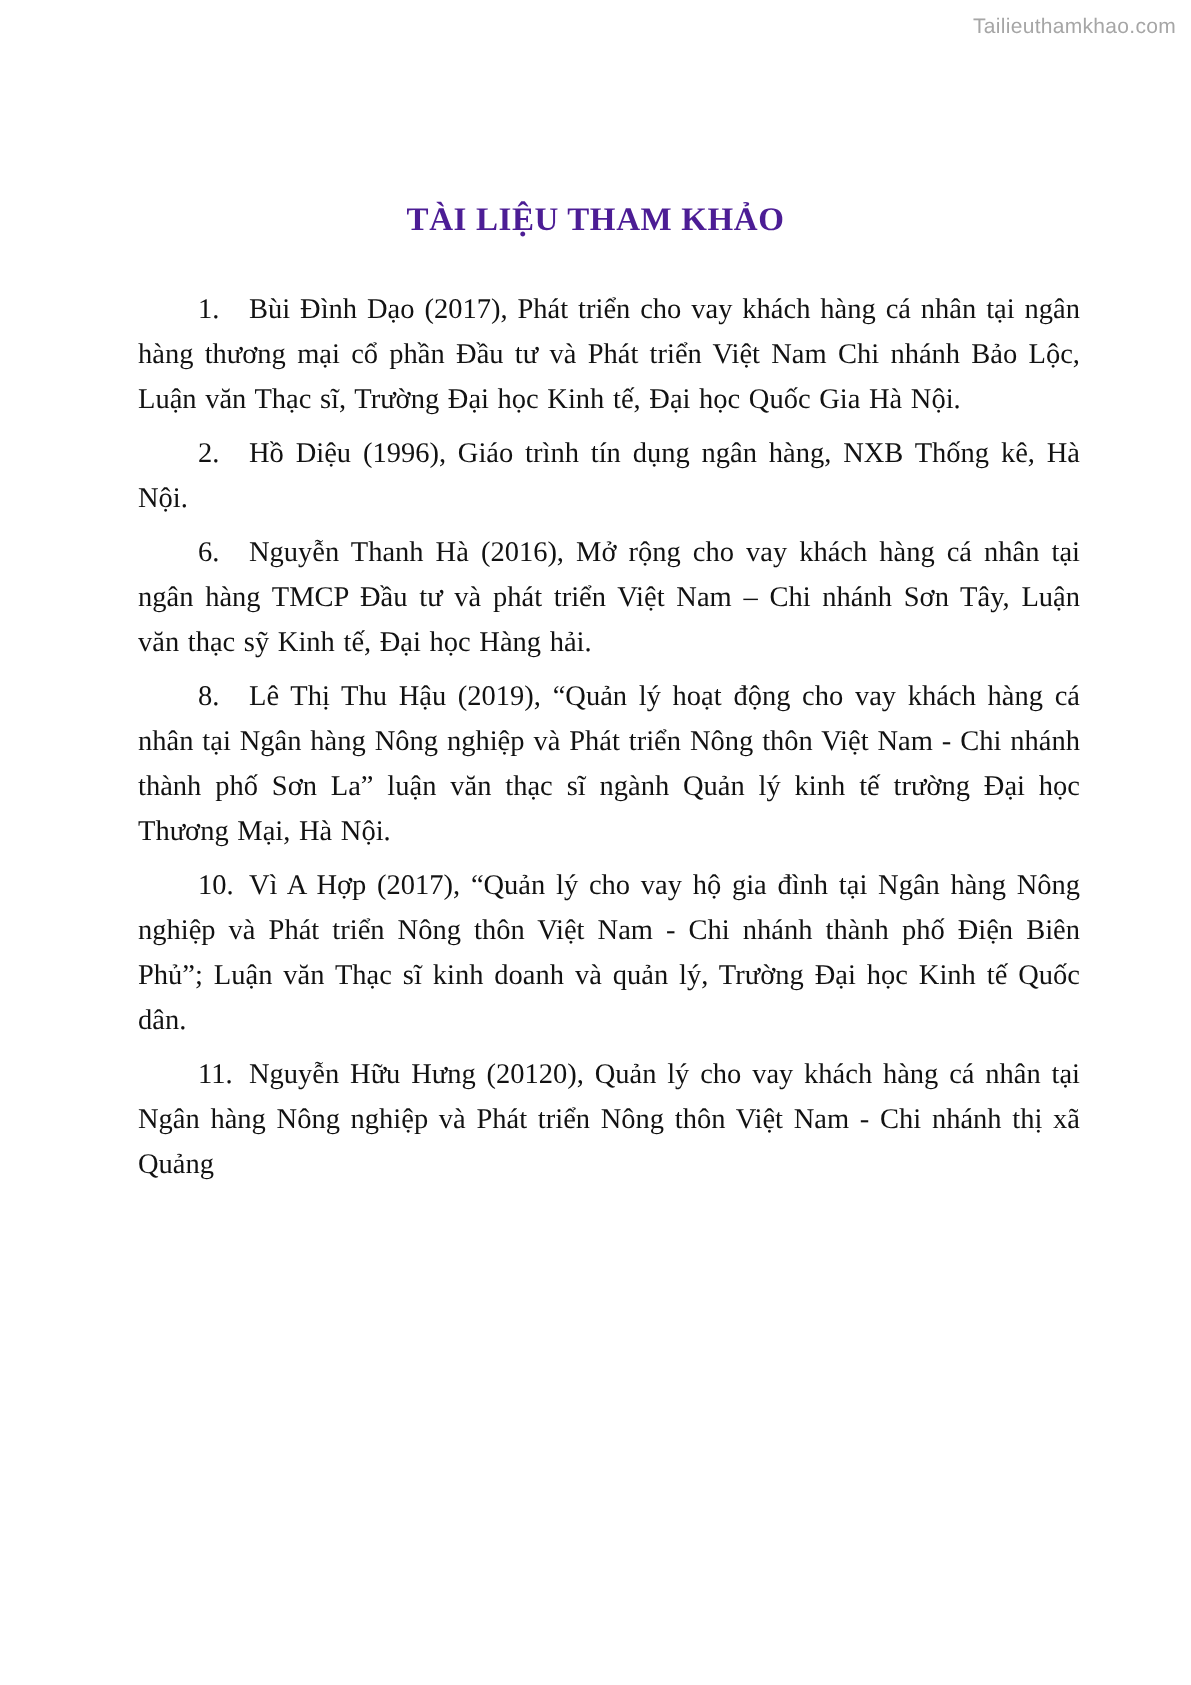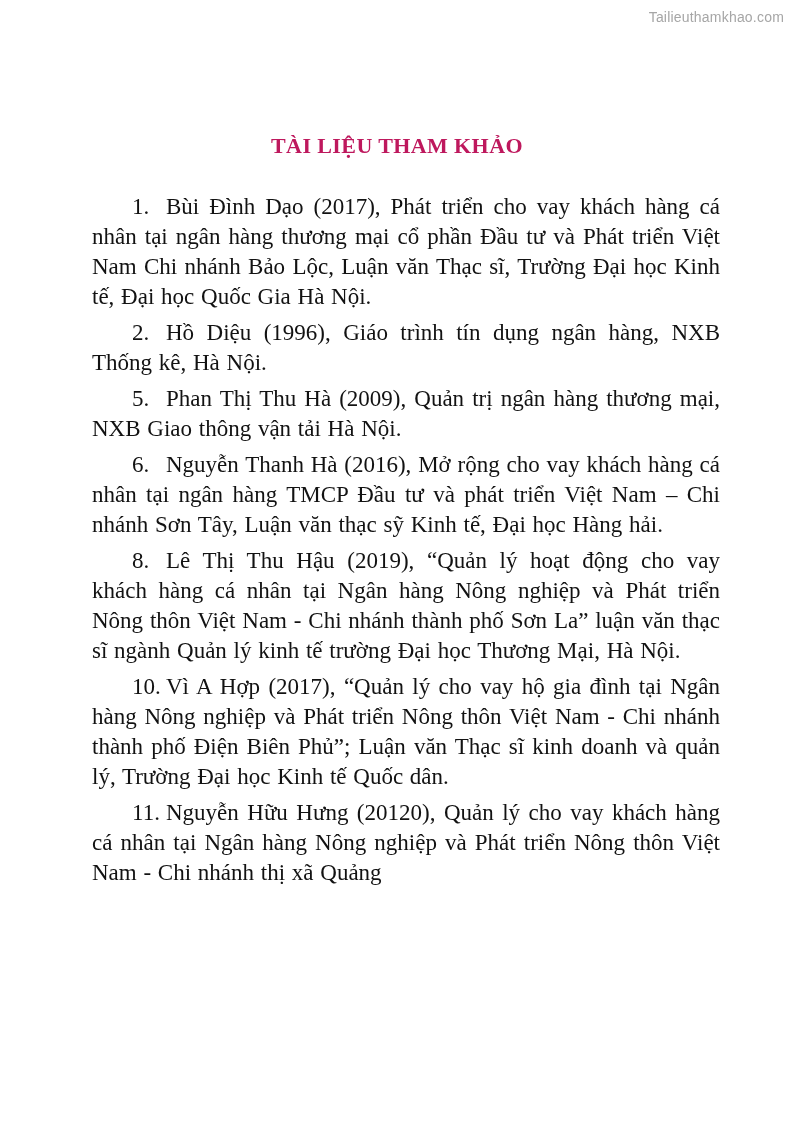--- a/index.html
+++ b/index.html
@@ -27,29 +27,29 @@
     color: #a6a6a6;
     letter-spacing: 0.2px;
   }
   h1.doc-title {
     margin: 0;
     padding-top: 133px;
     text-align: center;
     font-size: 22px;
     font-weight: bold;
     letter-spacing: 0.4px;
-    color: #be185d;
+    color: #4c1d95;
   }
   .refs {
     margin: 33px 74px 0 92px; 
     width: 628px;
   }
   p.ref {
     margin: 0 0 6px 0;
-    font-size: 23px;
+    font-size: 19px;
     line-height: 30px;
     text-align: justify;
     text-indent: 40px;
     word-spacing: 1px;
   }
   p.ref .num {
     display: inline-block;
     min-width: 34px;
     text-indent: 0;
   }
@@ -64,21 +64,20 @@
   <h1 class="doc-title">TÀI LIỆU THAM KHẢO</h1>
 
   <div class="refs">
 
     <p class="ref"><span class="num">1.</span><span>Bùi Đình Dạo (2017), Phát triển cho vay khách hàng cá nhân tại ngân hàng thương mại cổ phần Đầu tư và Phát triển Việt Nam Chi nhánh Bảo Lộc, Luận văn Thạc sĩ, Trường Đại học Kinh tế, Đại học Quốc Gia Hà Nội.</span></p>
 
     <p class="ref"><span class="num">2.</span><span>Hồ Diệu (1996), Giáo trình tín dụng ngân hàng, NXB Thống kê, Hà Nội.</span></p>
 
 
 
-    <p class="ref"><span class="num">5.</span><span>Phan Thị Thu Hà (2009), Quản trị ngân hàng thương mại, NXB Giao thông vận tải Hà Nội.</span></p>
 
     <p class="ref"><span class="num">6.</span><span>Nguyễn Thanh Hà (2016), Mở rộng cho vay khách hàng cá nhân tại ngân hàng TMCP Đầu tư và phát triển Việt Nam – Chi nhánh Sơn Tây, Luận văn thạc sỹ Kinh tế, Đại học Hàng hải.</span></p>
 
 
     <p class="ref"><span class="num">8.</span><span>Lê Thị Thu Hậu (2019), “Quản lý hoạt động cho vay khách hàng cá nhân tại Ngân hàng Nông nghiệp và Phát triển Nông thôn Việt Nam - Chi nhánh thành phố Sơn La” luận văn thạc sĩ ngành Quản lý kinh tế trường Đại học Thương Mại, Hà Nội.</span></p>
 
 
     <p class="ref"><span class="num">10.</span><span>Vì A Hợp (2017), “Quản lý cho vay hộ gia đình tại Ngân hàng Nông nghiệp và Phát triển Nông thôn Việt Nam - Chi nhánh thành phố Điện Biên Phủ”; Luận văn Thạc sĩ kinh doanh và quản lý, Trường Đại học Kinh tế Quốc dân.</span></p>
 
     <p class="ref"><span class="num">11.</span><span>Nguyễn Hữu Hưng (20120), Quản lý cho vay khách hàng cá nhân tại Ngân hàng Nông nghiệp và Phát triển Nông thôn Việt Nam - Chi nhánh thị xã Quảng</span></p>

